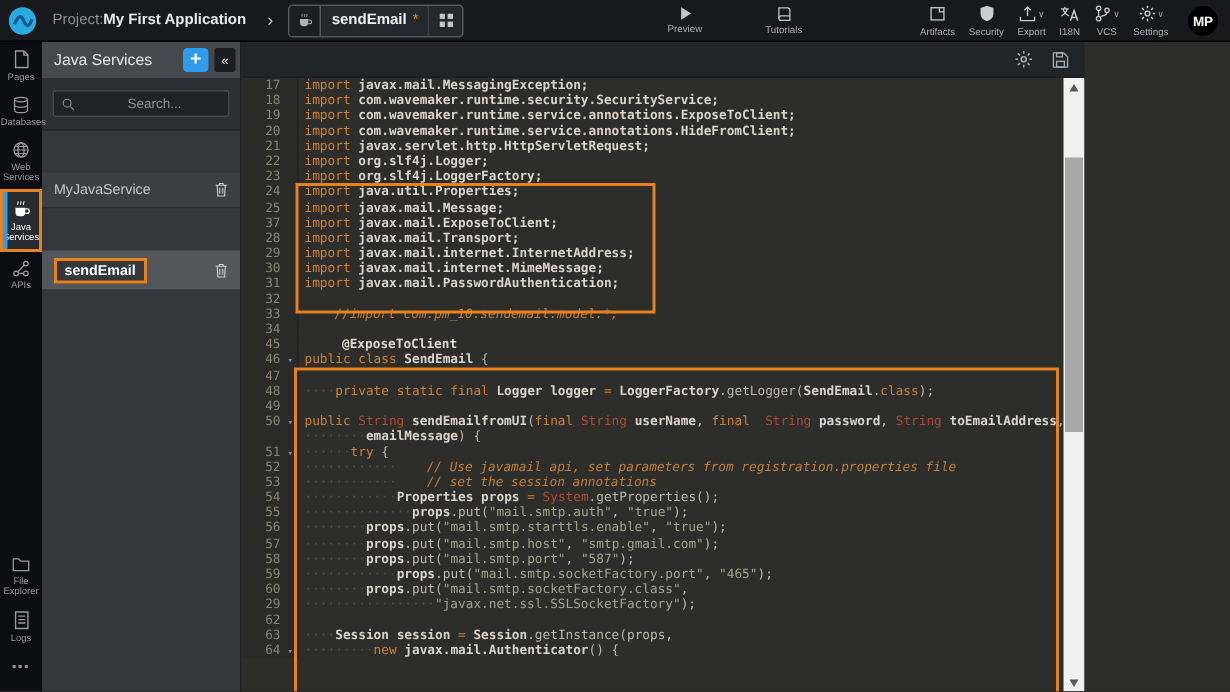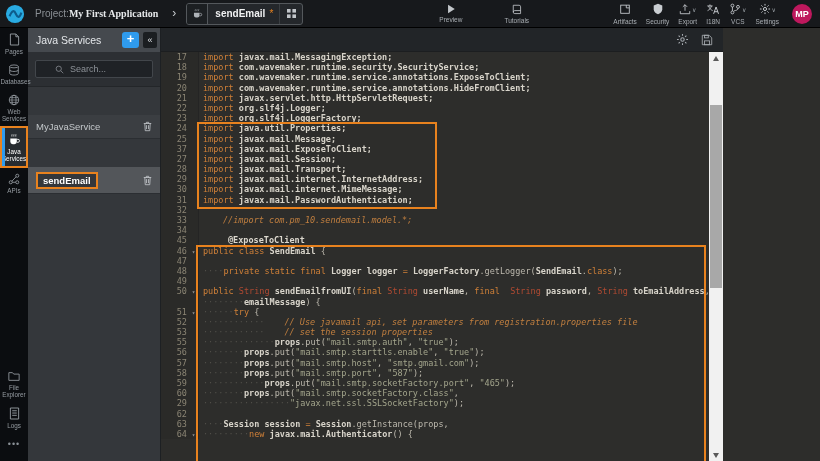--- a/index.html
+++ b/index.html
@@ -3,40 +3,40 @@
 <meta charset="utf-8">
 <style>
   html,body{margin:0;padding:0;}
   body{width:820px;height:461px;position:relative;overflow:hidden;background:#2d2d2b;
        font-family:"Liberation Sans",sans-serif;-webkit-font-smoothing:antialiased;}
   
   .topbar{position:absolute;left:0;top:0;width:820px;height:28px;background:#17191c;
           display:flex;align-items:center;border-bottom:1px solid #000;box-sizing:border-box;z-index:5;}
   .logo{width:20px;height:20px;margin-left:5px;flex:0 0 auto;}
   .proj{margin-left:10px;font-size:10px;color:#8a8f94;white-space:nowrap;}
-  .proj b{color:#e6e8ea;font-weight:700;font-size:10px;font-family:Liberation Serif, serif;}
+  .proj b{color:#e6e8ea;font-weight:700;font-size:10px;}
   .chev{color:#c8ccd0;font-size:12px;margin-left:14px;margin-top:-2px;}
   .tab{margin-left:10px;height:20px;background:#24272b;border:1px solid #54585c;border-radius:3px;
        display:flex;align-items:center;overflow:hidden;}
   .tab .cup{width:20px;height:20px;background:#1c1f22;border-right:1px solid #54585c;display:flex;
        align-items:center;justify-content:center;color:#aeb3b8;}
   .tab .tname{color:#f0f1f2;font-size:10px;font-weight:700;padding:0 4px 0 7px;}
   .tab .dirty{color:#e8821e;font-size:10px;margin-right:6px;}
   .tab .grid{width:22px;height:20px;border-left:1px solid #3a3e42;display:flex;align-items:center;
        justify-content:center;color:#c2c6ca;}
   .tbtn{display:flex;flex-direction:column;align-items:center;color:#c3c7cb;cursor:pointer;}
   .tbtn .tlabel{font-size:6.5px;color:#a9aeb3;margin-top:2px;white-space:nowrap;}
   .preview{margin-left:136px;}
   .tutorials{margin-left:42px;}
   .right-tools{margin-left:auto;display:flex;align-items:center;}
   .tool{display:flex;flex-direction:column;align-items:center;margin-right:9px;color:#c9cdd1;cursor:pointer;}
   .ticon{display:flex;align-items:flex-start;height:13px;}
   .caret{font-size:6px;color:#9aa0a6;margin-left:1px;line-height:6px;margin-top:4px;}
   .tool .tlabel{font-size:6.5px;color:#a9aeb3;margin-top:2px;white-space:nowrap;}
-  .avatar{width:20px;height:20px;border-radius:50%;background:#be185d;color:#fff;font-size:9px;font-weight:700;
+  .avatar{width:20px;height:20px;border-radius:50%;background:#000000;color:#fff;font-size:9px;font-weight:700;
           display:flex;align-items:center;justify-content:center;margin:0 8px 0 4px;}
   
   .rail{position:absolute;left:0;top:28px;width:28px;height:433px;background:#0b0d10;display:flex;
         flex-direction:column;align-items:stretch;z-index:4;}
   .ritem{display:flex;flex-direction:column;align-items:center;padding:5px 0 4px 0;color:#969ca2;
          cursor:pointer;position:relative;box-sizing:border-box;}
   .ritem .rlabel{font-size:6.3px;text-align:center;line-height:7px;margin-top:2px;width:27px;}
   .ritem.active{background:#282c30;border:2px solid #e8821e;color:#fff;}
   .ritem.active::before{content:"";position:absolute;left:0;top:0;bottom:0;width:3px;background:#2f9bed;}
   .rail-bottom{margin-top:auto;margin-bottom:6px;}
@@ -45,21 +45,21 @@
   .panel{position:absolute;left:28px;top:28px;width:133px;height:433px;background:#34373b;z-index:3;
          border-right:1px solid #1d2023;box-sizing:border-box;}
   .phead{height:24px;background:#45494e;display:flex;align-items:center;padding:0 3px 0 8px;}
   .ptitle{color:#e4e7ea;font-size:10.5px;flex:1;}
   .plus-btn{width:17px;height:16px;background:#2f9bed;border-radius:3px;color:#fff;font-size:13px;line-height:14px;
             text-align:center;cursor:pointer;font-weight:700;}
   .collapse-btn{width:14px;height:16px;background:#1b1e21;border-radius:2px;color:#dfe2e5;font-size:9px;
             text-align:center;line-height:16px;margin-left:4px;cursor:pointer;}
   .psearch{padding:8px 7px;background:#2c2f33;border-bottom:1px solid #232629;}
   .sbox{display:flex;align-items:center;background:#1f2226;border:1px solid #42464b;border-radius:2px;
-        height:16px;padding:0 19px;color:#8d9298;}
+        height:16px;padding:0 5px;color:#8d9298;gap:29px;}
   .sbox input{background:transparent;border:none;outline:none;color:#c6cacd;font-size:9px;margin-left:4px;width:90px;
         font-family:"Liberation Sans",sans-serif;}
   .sbox input::placeholder{color:#8d9298;}
   .prow{display:flex;align-items:center;height:23px;padding:0 8px;border-bottom:1px solid #2b2e32;
         background:#3b3e42;color:#c3c7ca;font-size:9.5px;cursor:pointer;margin-top:28px;}
   .prow .pname{flex:1;}
   .prow.selected{background:#53565a;height:26px;}
   .prow.selected .pname-box{border:2px solid #e8821e;background:#34373b;color:#fff;font-weight:700;
         padding:1px 5px;display:inline-block;}
   .trash{color:#ced2d5;display:flex;}
@@ -351,38 +351,38 @@
         <div class="crow"><span class="ln">17</span><span class="fold"></span><span class="ct"><span class="tok-k">import </span><span class="tok-b">javax.mail.MessagingException;</span></span></div>
         <div class="crow"><span class="ln">18</span><span class="fold"></span><span class="ct"><span class="tok-k">import </span><span class="tok-b">com.wavemaker.runtime.security.SecurityService;</span></span></div>
         <div class="crow"><span class="ln">19</span><span class="fold"></span><span class="ct"><span class="tok-k">import </span><span class="tok-b">com.wavemaker.runtime.service.annotations.ExposeToClient;</span></span></div>
         <div class="crow"><span class="ln">20</span><span class="fold"></span><span class="ct"><span class="tok-k">import </span><span class="tok-b">com.wavemaker.runtime.service.annotations.HideFromClient;</span></span></div>
         <div class="crow"><span class="ln">21</span><span class="fold"></span><span class="ct"><span class="tok-k">import </span><span class="tok-b">javax.servlet.http.HttpServletRequest;</span></span></div>
         <div class="crow"><span class="ln">22</span><span class="fold"></span><span class="ct"><span class="tok-k">import </span><span class="tok-b">org.slf4j.Logger;</span></span></div>
         <div class="crow"><span class="ln">23</span><span class="fold"></span><span class="ct"><span class="tok-k">import </span><span class="tok-b">org.slf4j.LoggerFactory;</span></span></div>
         <div class="crow"><span class="ln">24</span><span class="fold"></span><span class="ct"><span class="tok-k">import </span><span class="tok-b">java.util.Properties;</span></span></div>
         <div class="crow"><span class="ln">25</span><span class="fold"></span><span class="ct"><span class="tok-k">import </span><span class="tok-b">javax.mail.Message;</span></span></div>
         <div class="crow"><span class="ln">37</span><span class="fold"></span><span class="ct"><span class="tok-k">import </span><span class="tok-b">javax.mail.ExposeToClient;</span></span></div>
-        <div class="crow"><span class="ln">27</span><span class="fold"></span><span class="ct"><span class="tok-k">import </span><span class="tok-b">javax.mail.Session;</span></span></div>
         <div class="crow"><span class="ln">28</span><span class="fold"></span><span class="ct"><span class="tok-k">import </span><span class="tok-b">javax.mail.Transport;</span></span></div>
         <div class="crow"><span class="ln">29</span><span class="fold"></span><span class="ct"><span class="tok-k">import </span><span class="tok-b">javax.mail.internet.InternetAddress;</span></span></div>
         <div class="crow"><span class="ln">30</span><span class="fold"></span><span class="ct"><span class="tok-k">import </span><span class="tok-b">javax.mail.internet.MimeMessage;</span></span></div>
         <div class="crow"><span class="ln">31</span><span class="fold"></span><span class="ct"><span class="tok-k">import </span><span class="tok-b">javax.mail.PasswordAuthentication;</span></span></div>
         <div class="crow"><span class="ln">32</span><span class="fold"></span><span class="ct"></span></div>
         <div class="crow"><span class="ln">33</span><span class="fold"></span><span class="ct"><span class="tok-c">//import com.pm_10.sendemail.model.*;</span></span></div>
         <div class="crow"><span class="ln">34</span><span class="fold"></span><span class="ct"></span></div>
         <div class="crow"><span class="ln">45</span><span class="fold"></span><span class="ct"><span class="tok-ann">@ExposeToClient</span></span></div>
         <div class="crow"><span class="ln">46</span><span class="fold">▾</span><span class="ct"><span class="tok-k">public class </span><span class="tok-b">SendEmail</span><span class="tok-p"> {</span></span></div>
         <div class="crow"><span class="ln">47</span><span class="fold"></span><span class="ct"></span></div>
         <div class="crow"><span class="ln">48</span><span class="fold"></span><span class="ct"><span class="ind">····</span><span class="tok-k">private static final </span><span class="tok-b">Logger</span><span class="tok-p"> </span><span class="tok-b">logger</span><span class="tok-k"> = </span><span class="tok-b">LoggerFactory</span><span class="tok-p">.getLogger(</span><span class="tok-b">SendEmail</span><span class="tok-p">.</span><span class="tok-k">class</span><span class="tok-p">);</span></span></div>
         <div class="crow"><span class="ln">49</span><span class="fold"></span><span class="ct"></span></div>
         <div class="crow"><span class="ln">50</span><span class="fold">▾</span><span class="ct"><span class="tok-k">public </span><span class="tok-t">String </span><span class="tok-b">sendEmailfromUI</span><span class="tok-p">(</span><span class="tok-k">final </span><span class="tok-t">String </span><span class="tok-b">userName</span><span class="tok-p">, </span><span class="tok-k">final  </span><span class="tok-t">String </span><span class="tok-b">password</span><span class="tok-p">, </span><span class="tok-t">String </span><span class="tok-b">toEmailAddress</span><span class="tok-p">,  </span><span class="tok-t">String </span><span class="tok-b">emailSubject</span></span></div>
         <div class="crow"><span class="ln"></span><span class="fold"></span><span class="ct"><span class="ind">········</span><span class="tok-b">emailMessage</span><span class="tok-p">) {</span></span></div>
         <div class="crow"><span class="ln">51</span><span class="fold">▾</span><span class="ct"><span class="ind">······</span><span class="tok-k">try </span><span class="tok-p">{</span></span></div>
         <div class="crow"><span class="ln">52</span><span class="fold"></span><span class="ct"><span class="ind">············</span><span class="tok-c">// Use javamail api, set parameters from registration.properties file</span></span></div>
-        <div class="crow"><span class="ln">53</span><span class="fold"></span><span class="ct"><span class="ind">············</span><span class="tok-c">// set the session properties</span></span></div>
+        <div class="crow"><span class="ln">53</span><span class="fold"></span><span class="ct"><span class="ind">············</span><span class="tok-c">// set the session annotations</span></span></div>
+        <div class="crow"><span class="ln">54</span><span class="fold"></span><span class="ct"><span class="ind">············</span><span class="tok-b">Properties</span><span class="tok-p"> </span><span class="tok-b">props</span><span class="tok-k"> = </span><span class="tok-t">System</span><span class="tok-p">.getProperties();</span></span></div>
         <div class="crow"><span class="ln">55</span><span class="fold"></span><span class="ct"><span class="ind">··············</span><span class="tok-b">props</span><span class="tok-p">.put(</span><span class="tok-s">"mail.smtp.auth"</span><span class="tok-p">, </span><span class="tok-s">"true"</span><span class="tok-p">);</span></span></div>
         <div class="crow"><span class="ln">56</span><span class="fold"></span><span class="ct"><span class="ind">········</span><span class="tok-b">props</span><span class="tok-p">.put(</span><span class="tok-s">"mail.smtp.starttls.enable"</span><span class="tok-p">, </span><span class="tok-s">"true"</span><span class="tok-p">);</span></span></div>
         <div class="crow"><span class="ln">57</span><span class="fold"></span><span class="ct"><span class="ind">········</span><span class="tok-b">props</span><span class="tok-p">.put(</span><span class="tok-s">"mail.smtp.host"</span><span class="tok-p">, </span><span class="tok-s">"smtp.gmail.com"</span><span class="tok-p">);</span></span></div>
         <div class="crow"><span class="ln">58</span><span class="fold"></span><span class="ct"><span class="ind">········</span><span class="tok-b">props</span><span class="tok-p">.put(</span><span class="tok-s">"mail.smtp.port"</span><span class="tok-p">, </span><span class="tok-s">"587"</span><span class="tok-p">);</span></span></div>
         <div class="crow"><span class="ln">59</span><span class="fold"></span><span class="ct"><span class="ind">············</span><span class="tok-b">props</span><span class="tok-p">.put(</span><span class="tok-s">"mail.smtp.socketFactory.port"</span><span class="tok-p">, </span><span class="tok-s">"465"</span><span class="tok-p">);</span></span></div>
         <div class="crow"><span class="ln">60</span><span class="fold"></span><span class="ct"><span class="ind">········</span><span class="tok-b">props</span><span class="tok-p">.put(</span><span class="tok-s">"mail.smtp.socketFactory.class"</span><span class="tok-p">,</span></span></div>
         <div class="crow"><span class="ln">29</span><span class="fold"></span><span class="ct"><span class="ind">·················</span><span class="tok-s">"javax.net.ssl.SSLSocketFactory"</span><span class="tok-p">);</span></span></div>
         <div class="crow"><span class="ln">62</span><span class="fold"></span><span class="ct"></span></div>
         <div class="crow"><span class="ln">63</span><span class="fold"></span><span class="ct"><span class="ind">····</span><span class="tok-b">Session</span><span class="tok-p"> </span><span class="tok-b">session</span><span class="tok-k"> = </span><span class="tok-b">Session</span><span class="tok-p">.getInstance(props,</span></span></div>
         <div class="crow"><span class="ln">64</span><span class="fold">▾</span><span class="ct"><span class="ind">·········</span><span class="tok-k">new </span><span class="tok-b">javax.mail.Authenticator</span><span class="tok-p">() {</span></span></div>

